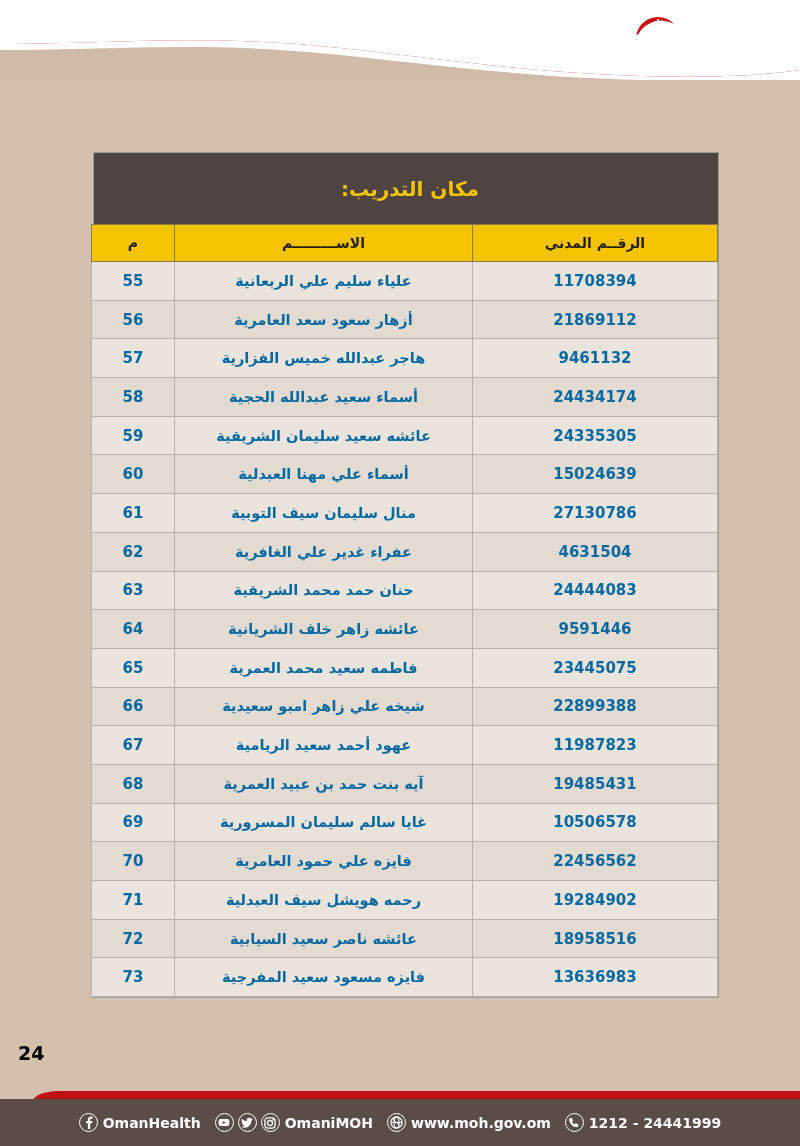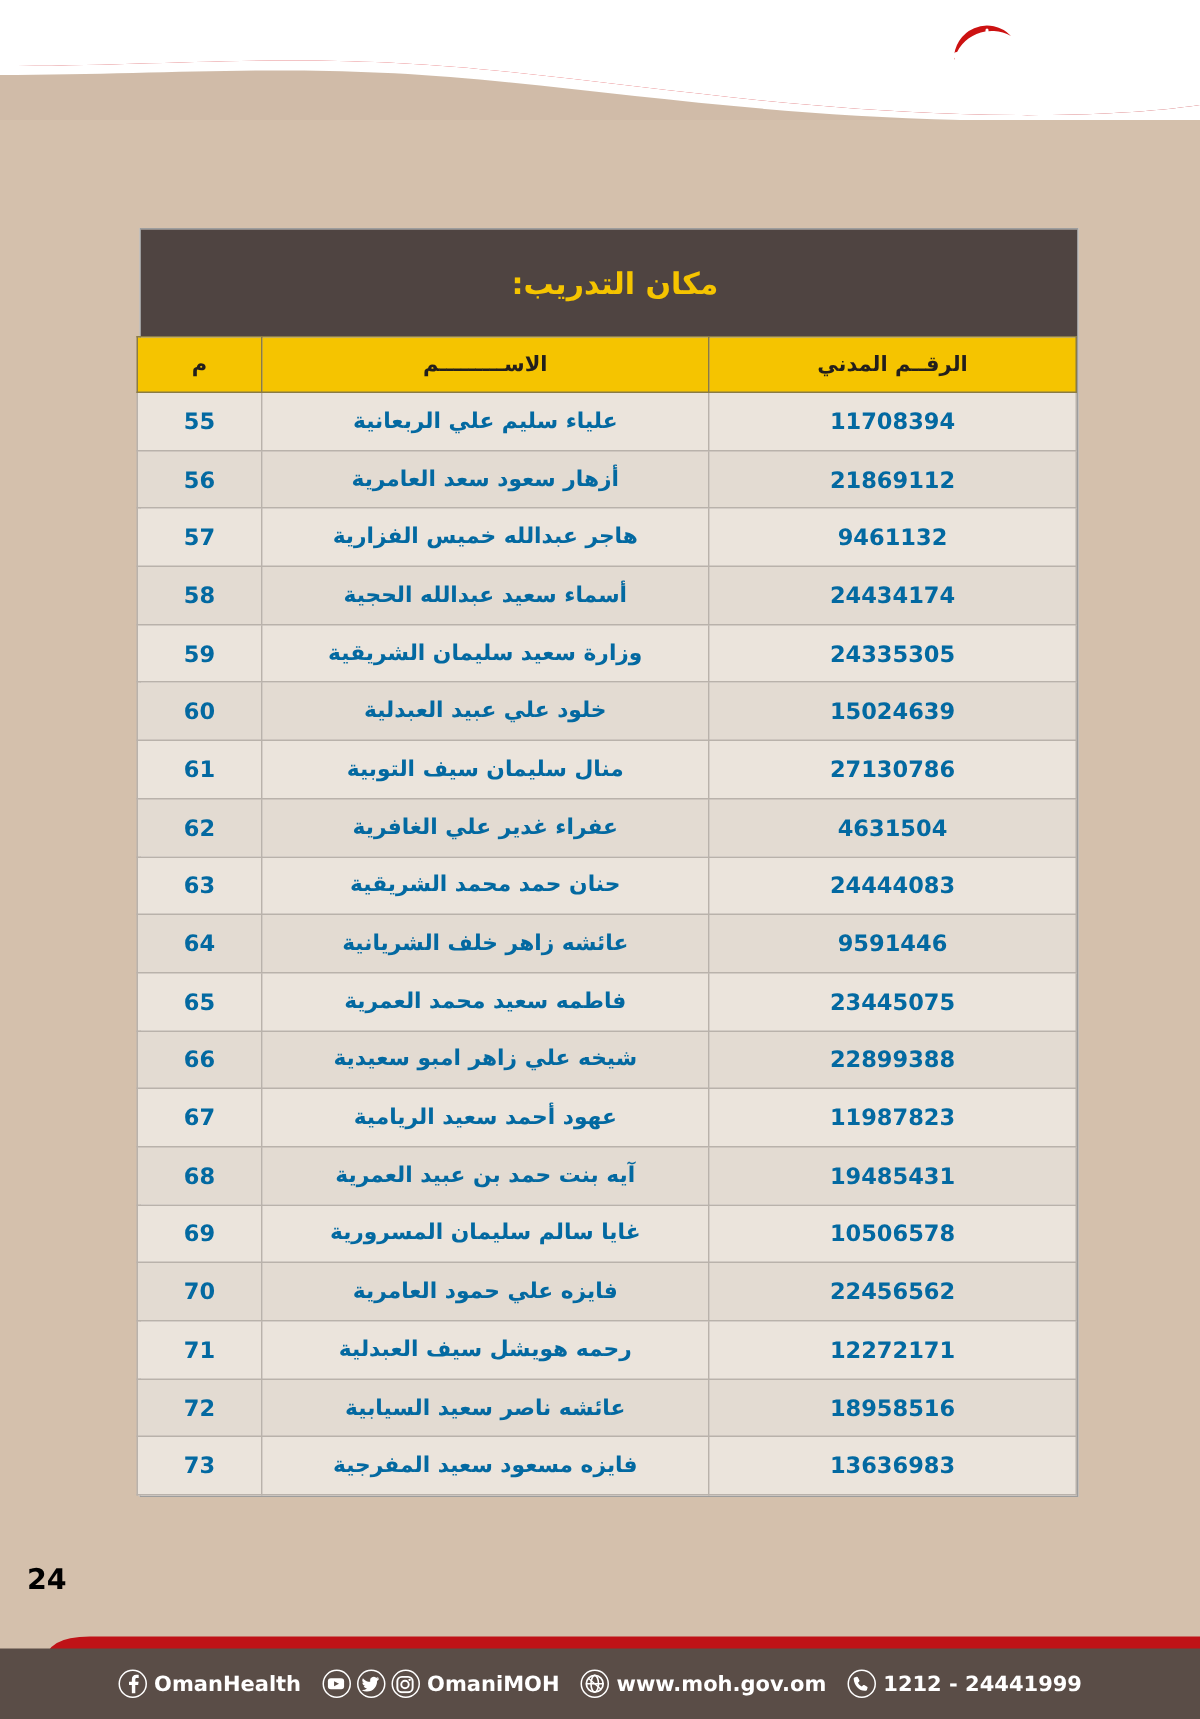--- a/index.html
+++ b/index.html
@@ -225,26 +225,26 @@
           <td class="name">هاجر عبدالله خميس الفزارية</td>
           <td class="idx">57</td>
         </tr>
         <tr>
           <td class="num">24434174</td>
           <td class="name">أسماء سعيد عبدالله الحجية</td>
           <td class="idx">58</td>
         </tr>
         <tr>
           <td class="num">24335305</td>
-          <td class="name">وزارة سعيد سليمان الشريقية</td>
+          <td class="name">عائشه سعيد سليمان الشريقية</td>
           <td class="idx">59</td>
         </tr>
         <tr>
           <td class="num">15024639</td>
-          <td class="name">خلود علي عبيد العبدلية</td>
+          <td class="name">أسماء علي مهنا العبدلية</td>
           <td class="idx">60</td>
         </tr>
         <tr>
           <td class="num">27130786</td>
           <td class="name">منال سليمان سيف التوبية</td>
           <td class="idx">61</td>
         </tr>
         <tr>
           <td class="num">4631504</td>
           <td class="name">عفراء غدير علي الغافرية</td>
@@ -284,21 +284,21 @@
           <td class="num">10506578</td>
           <td class="name">غايا سالم سليمان المسرورية</td>
           <td class="idx">69</td>
         </tr>
         <tr>
           <td class="num">22456562</td>
           <td class="name">فايزه علي حمود العامرية</td>
           <td class="idx">70</td>
         </tr>
         <tr>
-          <td class="num">12272171</td>
+          <td class="num">19284902</td>
           <td class="name">رحمه هويشل سيف العبدلية</td>
           <td class="idx">71</td>
         </tr>
         <tr>
           <td class="num">18958516</td>
           <td class="name">عائشه ناصر سعيد السيابية</td>
           <td class="idx">72</td>
         </tr>
         <tr>
           <td class="num">13636983</td>

